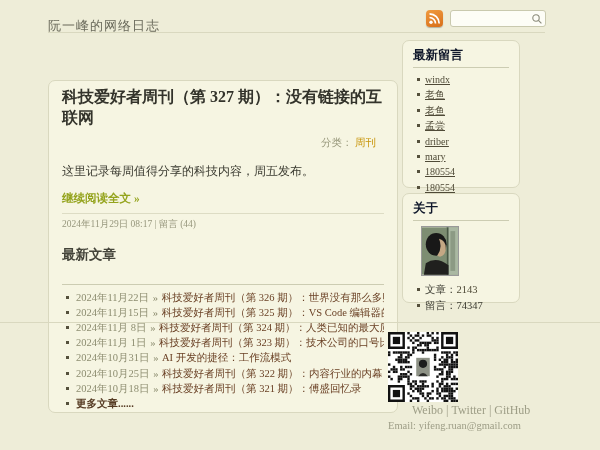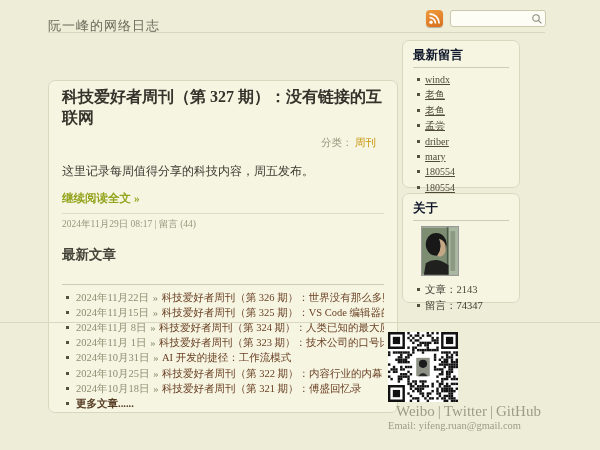--- a/index.html
+++ b/index.html
@@ -53,21 +53,21 @@
   .side-list { list-style:none; margin-top:4px; }
   .side-list li { position:relative; padding-left:12px; line-height:15.4px; font-size:10px; }
   .side-list a { color:#4f4a37; text-decoration:underline; cursor:pointer; }
   .avatar { margin:5px 0 0 8px; width:38px; height:50px; border:1px solid #999; display:block; }
   .about-stats { list-style:none; margin-top:6px; }
   .about-stats li { position:relative; padding-left:12px; line-height:16px; font-size:10.5px; color:#3a3a30; }
   .about-stats a { color:#4f4a37; cursor:pointer; }
 
   
   .qr { position:absolute; left:388px; top:332px; width:70px; height:70px; background:#fff; }
-  .foot-links { position:absolute; left:396px; top:403px; font-size:15px; color:#9d9d86; }
+  .foot-links { position:absolute; left:412px; top:403px; font-size:12px; color:#9d9d86; }
   .foot-links a { color:#9d9d86; text-decoration:none; cursor:pointer; }
   .foot-links .sep { padding:0 3px; }
   .foot-email { position:absolute; left:388px; top:420px; font-size:10.5px; color:#9d9d86; }
 </style>
 </head>
 <body>
 
 <div class="page">
 
   <div class="site-title">阮一峰的网络日志</div>

